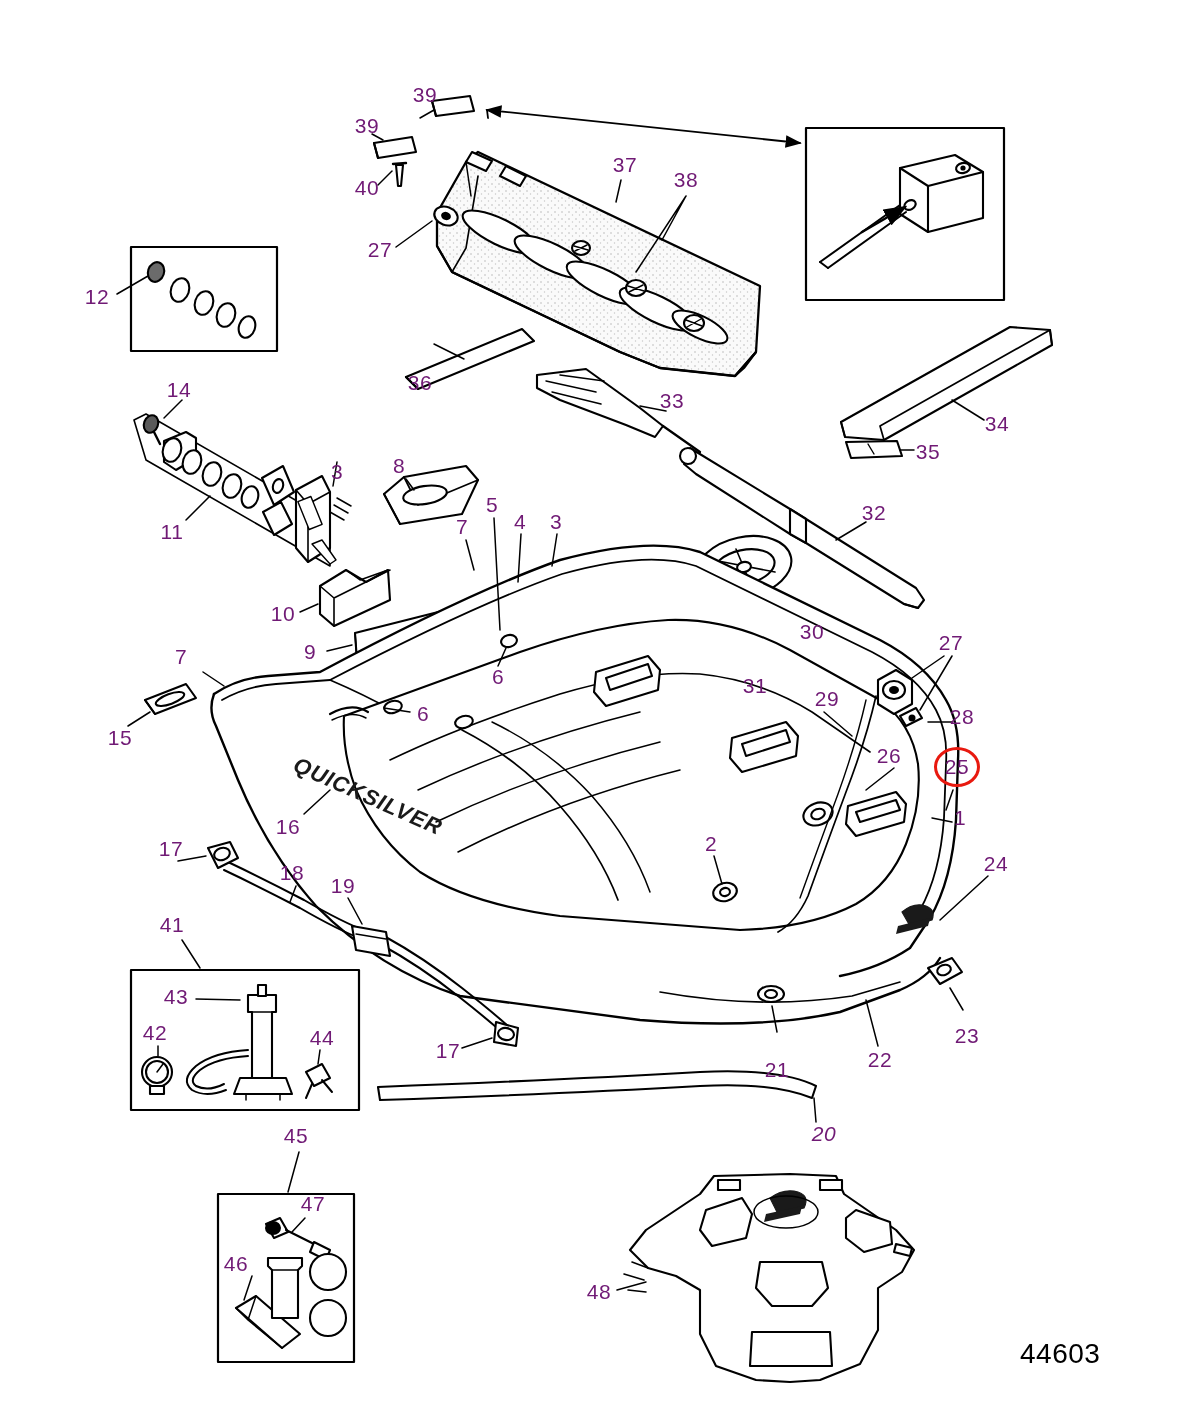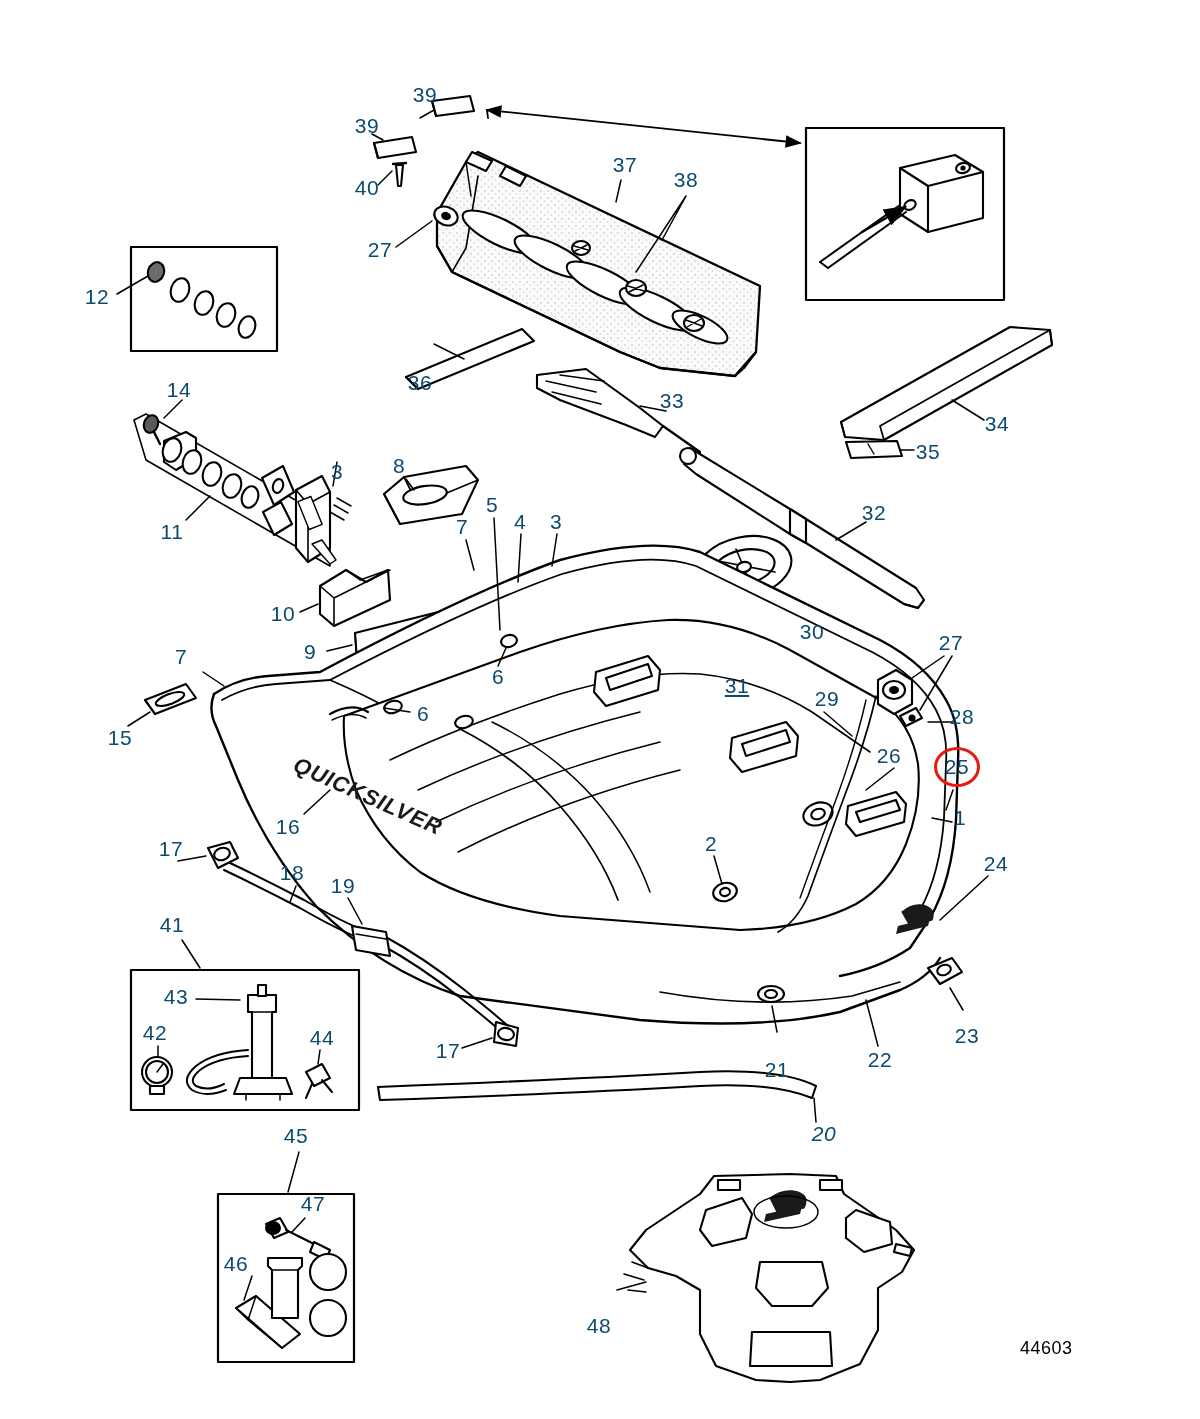--- a/index.html
+++ b/index.html
@@ -19,40 +19,40 @@
     position: absolute;
     left: 0;
     top: 0;
     width: 1200px;
     height: 1419px;
   }
   .callout {
     position: absolute;
     font-family: "Liberation Sans", sans-serif;
     font-size: 21px;
-    color: #0c4a6e;
+    color: #701a75;
     font-weight: 400;
     letter-spacing: 0.5px;
     white-space: nowrap;
     transform: translate(-50%, -50%);
     user-select: none;
   }
   .callout.circled {
     border: 3px solid #e8190f;
     border-radius: 50%;
     width: 46px;
     height: 40px;
     line-height: 34px;
     text-align: center;
     box-sizing: border-box;
   }
   .drawing-number {
     position: absolute;
     font-family: "Liberation Sans", sans-serif;
-    font-size: 18px;
+    font-size: 28px;
     color: #000000;
     letter-spacing: 0.5px;
     white-space: nowrap;
   }
   .brand-text {
     position: absolute;
     font-family: "Liberation Sans", sans-serif;
     font-size: 22px;
     font-weight: bold;
     color: #1a1a1a;
@@ -481,21 +481,21 @@
   <div class="callout" style="left:337px; top:472px;">3</div>
   <div class="callout" style="left:399px; top:466px;">8</div>
   <div class="callout" style="left:492px; top:505px;">5</div>
   <div class="callout" style="left:520px; top:522px;">4</div>
   <div class="callout" style="left:556px; top:522px;">3</div>
   <div class="callout" style="left:462px; top:527px;">7</div>
   <div class="callout" style="left:172px; top:532px;">11</div>
   <div class="callout" style="left:874px; top:513px;">32</div>
   <div class="callout" style="left:283px; top:614px;">10</div>
   <div class="callout" style="left:812px; top:632px;">30</div>
-  <div class="callout" style="left:737px; top:686px;text-decoration:underline;">31</div>
+  <div class="callout" style="left:755px; top:686px;">31</div>
   <div class="callout" style="left:310px; top:652px;">9</div>
   <div class="callout" style="left:498px; top:677px;">6</div>
   <div class="callout" style="left:181px; top:657px;">7</div>
   <div class="callout" style="left:423px; top:714px;">6</div>
   <div class="callout" style="left:951px; top:643px;">27</div>
   <div class="callout" style="left:827px; top:699px;">29</div>
   <div class="callout" style="left:962px; top:717px;">28</div>
   <div class="callout" style="left:889px; top:756px;">26</div>
   <div class="callout circled" style="left:957px; top:767px;">25</div>
   <div class="callout" style="left:120px; top:738px;">15</div>
@@ -511,15 +511,15 @@
   <div class="callout" style="left:155px; top:1033px;">42</div>
   <div class="callout" style="left:322px; top:1038px;">44</div>
   <div class="callout" style="left:448px; top:1051px;">17</div>
   <div class="callout" style="left:777px; top:1046px;margin-top:24px;">21</div>
   <div class="callout" style="left:880px; top:1060px;">22</div>
   <div class="callout" style="left:967px; top:1023px;margin-top:13px;">23</div>
   <div class="callout" style="left:824px; top:1134px;font-style:italic;">20</div>
   <div class="callout" style="left:296px; top:1136px;">45</div>
   <div class="callout" style="left:313px; top:1204px;">47</div>
   <div class="callout" style="left:236px; top:1264px;">46</div>
-  <div class="callout" style="left:599px; top:1292px;margin-top:34px;">48</div>
+  <div class="callout" style="left:599px; top:1292px;">48</div>
 
 </div>
 
 </body></html>

